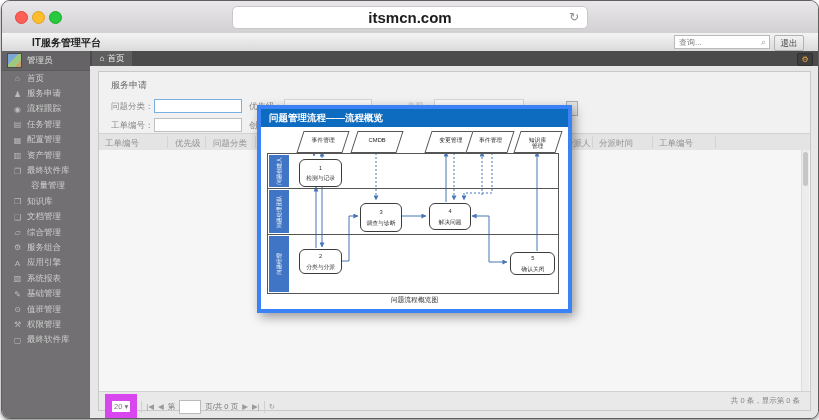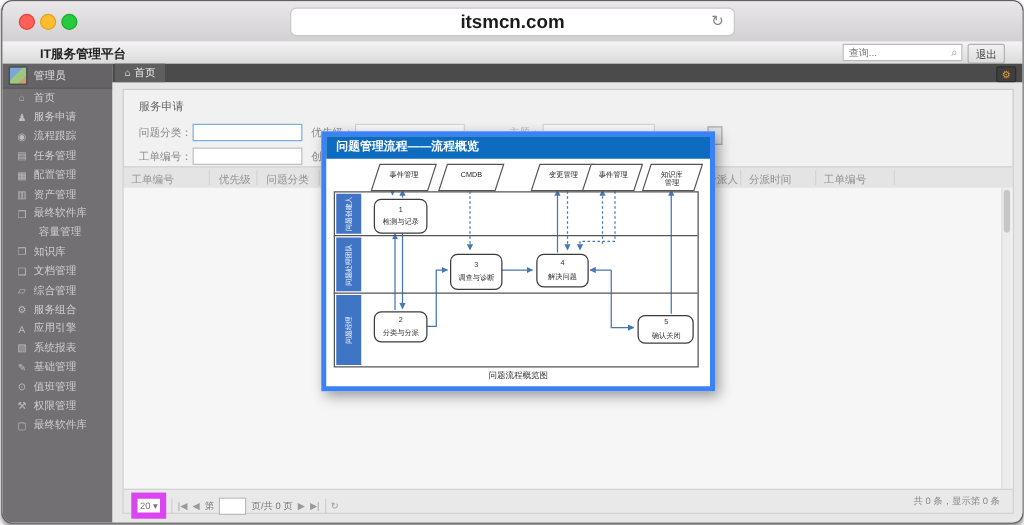--- a/index.html
+++ b/index.html
@@ -50,21 +50,21 @@
   .theader{position:absolute;left:0;right:0;top:61px;height:16px;background:#e4e4e4;border-top:1px solid #d2d2d2;border-bottom:1px solid #cfcfcf;}
   .thcol{position:absolute;top:4px;font-size:8.5px;color:#929292;white-space:nowrap;}
   .thsep{position:absolute;top:2px;height:12px;width:1px;background:#d4d4d4;}
   .tbody{position:absolute;left:0;right:0;top:78px;bottom:19px;background:#f6f6f6;}
   .vscroll{position:absolute;right:1px;top:78px;bottom:19px;width:7px;background:#ececec;border-left:1px solid #ddd;}
   .vthumb{position:absolute;left:1px;top:2px;width:5px;height:34px;background:#c6c6c6;border-radius:3px;}
 
   
   .pager{position:absolute;left:0;right:0;bottom:0;height:18px;background:#e9e9e9;border-top:1px solid #d2d2d2;font-size:7.5px;color:#777;}
   .pgrow{position:absolute;left:6px;top:2px;display:flex;align-items:center;gap:4px;}
-  .pgsize{border:5px solid #d946ef;background:#fff;padding:0 2px;height:11px;line-height:11px;}
+  .pgsize{border:7px solid #d946ef;background:#fff;padding:0 2px;height:11px;line-height:11px;}
   .pgbtn{color:#9a9a9a;}
   .pginput{width:16px;height:10px;border:1px solid #bbb;background:#fff;}
   .pgsep{width:1px;height:12px;background:#cfcfcf;}
   .pgright{position:absolute;right:10px;top:4px;font-size:7.5px;color:#888;}
 
   
   .modal{position:absolute;left:255px;top:104px;width:307px;height:200px;background:#fff;border:4px solid #3b82f6;box-shadow:3px 4px 10px rgba(0,0,0,.38);z-index:50;}
   .mtitle{position:absolute;left:0;top:0;right:0;height:18px;background:#0e6cc0;color:#fff;font-size:9.5px;font-weight:bold;line-height:18px;padding-left:8px;}
   .mbody{position:absolute;left:0;top:18px;right:0;bottom:0;}
   .ext{position:absolute;height:20px;border:1px solid #555;transform:skewX(-18deg);background:#fff;}

